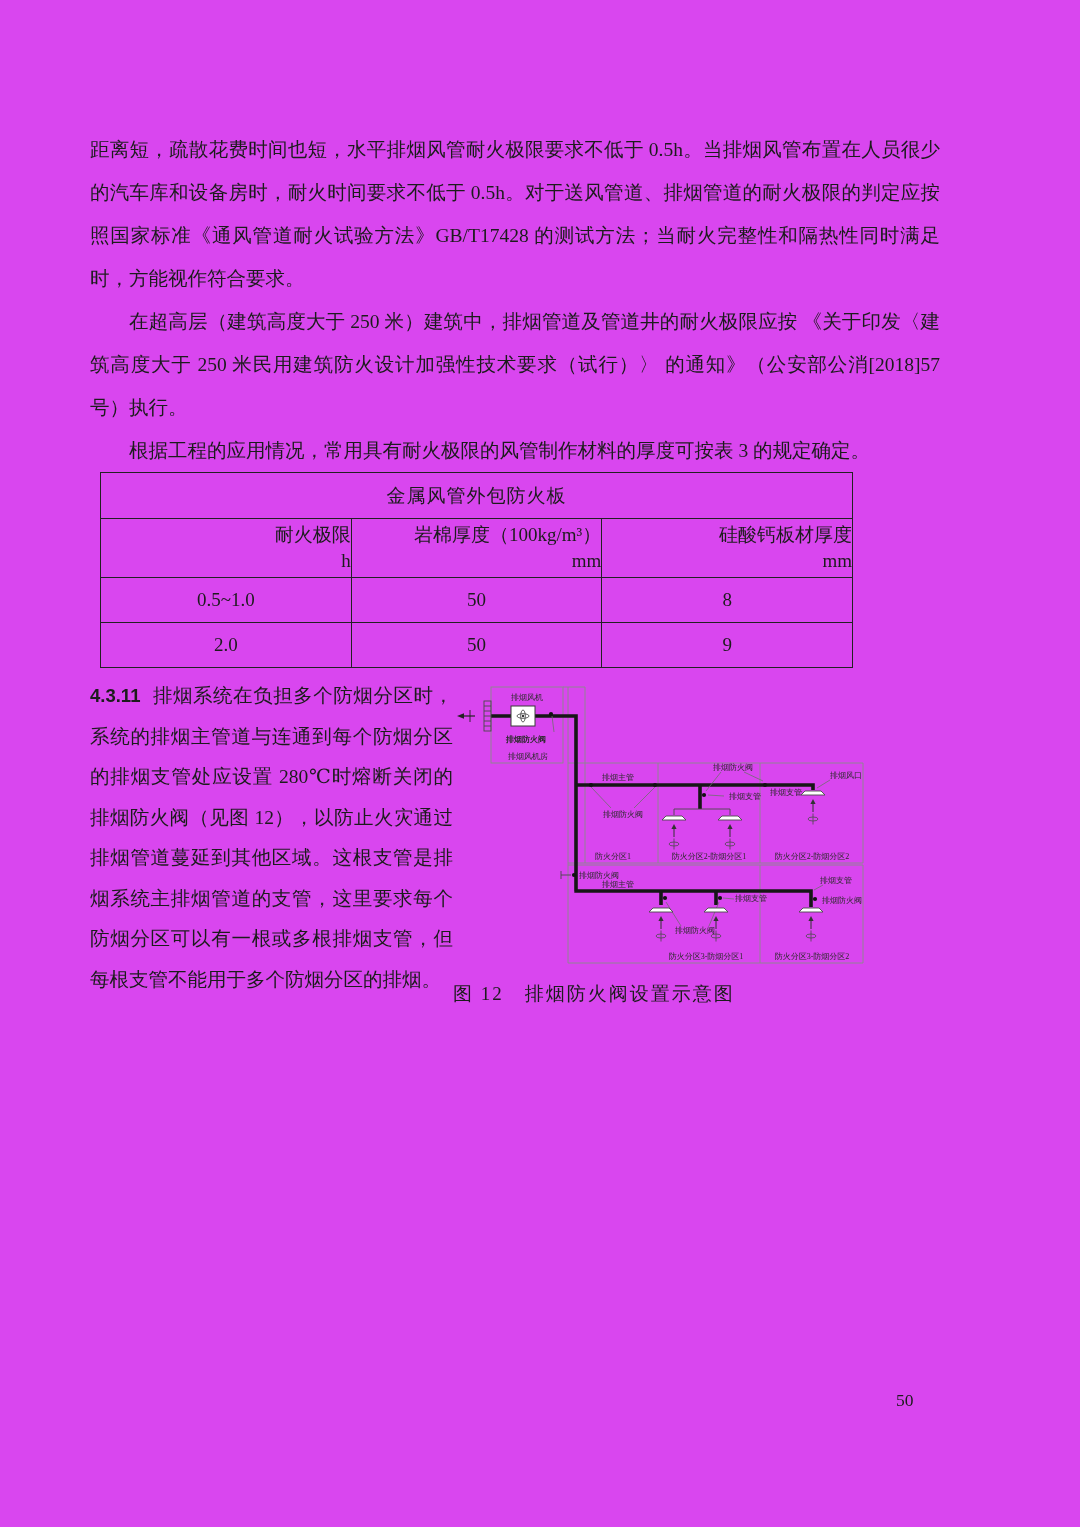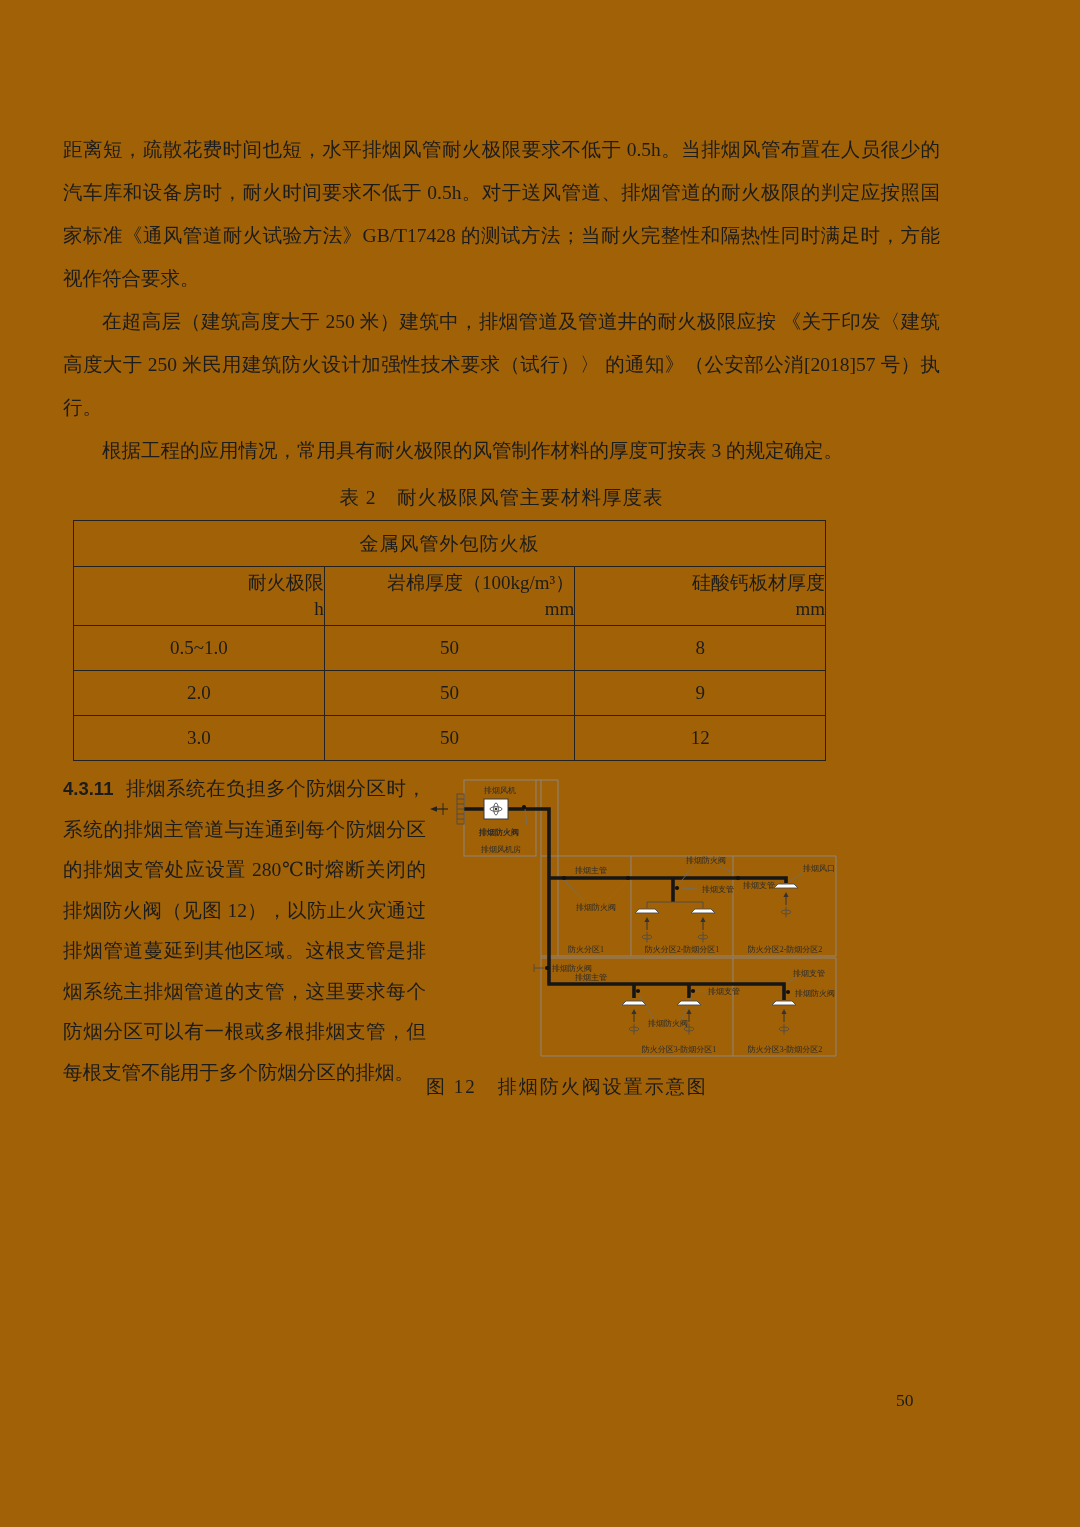--- a/index.html
+++ b/index.html
@@ -1,18 +1,18 @@
 <!DOCTYPE html>
 <html><head>
 <meta charset="utf-8">
 <style>
   html,body{margin:0;padding:0;background:#ffffff;}
   body{width:1080px;height:1527px;font-family:"Liberation Serif","DejaVu Serif",serif;color:#1c1c1c;}
   .page{position:relative;width:1080px;height:1527px;box-sizing:border-box;
-        padding:128px 140px 0 63px;background:#a16207;overflow:hidden;}
+        padding:128px 140px 0 90px;background:#d946ef;overflow:hidden;}
   p{margin:0;font-size:19.5px;line-height:43px;text-align:justify;}
   .indent{text-indent:2em;}
   .cnum{font-weight:bold;font-family:"Liberation Sans","DejaVu Sans",sans-serif;
         font-size:18.5px;margin-right:12px;}
   .table-title{text-align:center;font-size:19.5px;margin:12px 0 9px 0;letter-spacing:1px;}
   table.thk{border-collapse:collapse;width:753px;margin-left:10px;table-layout:fixed;}
   table.thk td{border:1.5px solid #222;text-align:center;font-size:19px;padding:0;}
   td.mhdr{height:45px;font-size:19.5px;letter-spacing:1px;}
   tr.hdr2 td{height:58px;line-height:26px;vertical-align:middle;text-align:right;}
   tr.drow td{height:44px;}
@@ -34,21 +34,20 @@
 </style>
 </head>
 <body>
 
 <div class="page">
 
   <p>距离短，疏散花费时间也短，水平排烟风管耐火极限要求不低于 0.5h。当排烟风管布置在人员很少的汽车库和设备房时，耐火时间要求不低于 0.5h。对于送风管道、排烟管道的耐火极限的判定应按照国家标准《通风管道耐火试验方法》GB/T17428 的测试方法；当耐火完整性和隔热性同时满足时，方能视作符合要求。</p>
   <p class="indent">在超高层（建筑高度大于 250 米）建筑中，排烟管道及管道井的耐火极限应按 《关于印发〈建筑高度大于 250 米民用建筑防火设计加强性技术要求（试行）〉 的通知》（公安部公消[2018]57 号）执行。</p>
   <p class="indent">根据工程的应用情况，常用具有耐火极限的风管制作材料的厚度可按表 3 的规定确定。</p>
 
-  <div class="table-title">表 2　耐火极限风管主要材料厚度表</div>
 
   <table class="thk">
     <tbody>
       <tr>
         <td class="mhdr" colspan="3">金属风管外包防火板</td>
       </tr>
       <tr class="hdr2">
         <td class="c1">
           <div>耐火极限</div>
           <div>h</div>
@@ -64,25 +63,20 @@
       </tr>
       <tr class="drow">
         <td>0.5~1.0</td>
         <td>50</td>
         <td>8</td>
       </tr>
       <tr class="drow">
         <td>2.0</td>
         <td>50</td>
         <td>9</td>
-      </tr>
-      <tr class="drow">
-        <td>3.0</td>
-        <td>50</td>
-        <td>12</td>
       </tr>
     </tbody>
   </table>
 
 
   <div class="row4311">
     <p class="col-text">
       <span class="cnum">4.3.11</span><span>排烟系统在负担多个防烟分区时，系统的排烟主管道与连通到每个防烟分区的排烟支管处应设置 280℃时熔断关闭的排烟防火阀（见图 12），以防止火灾通过排烟管道蔓延到其他区域。这根支管是排烟系统主排烟管道的支管，这里要求每个防烟分区可以有一根或多根排烟支管，但每根支管不能用于多个防烟分区的排烟。</span>
     </p>
 

